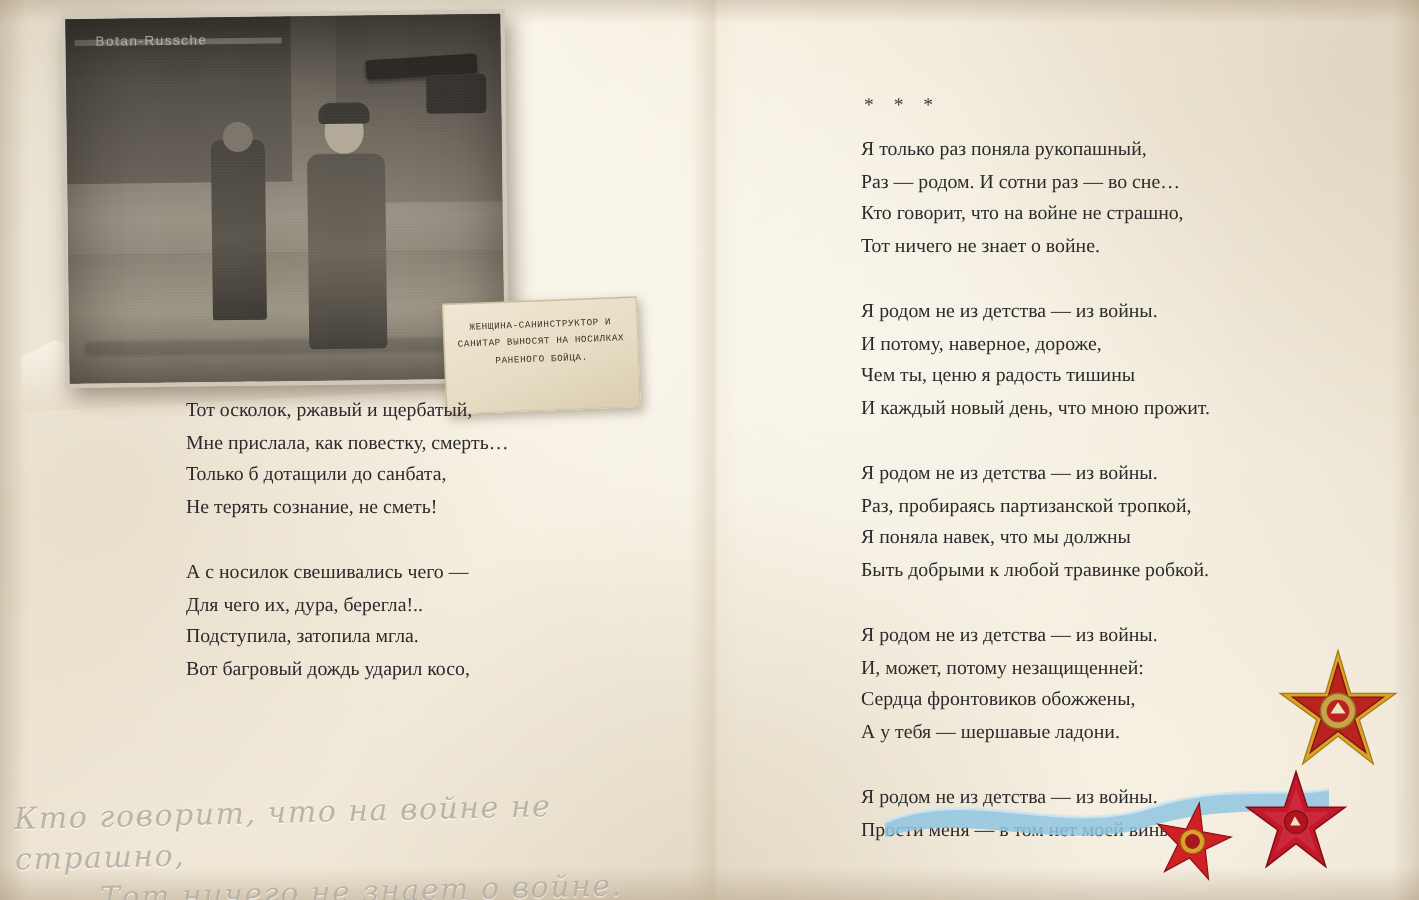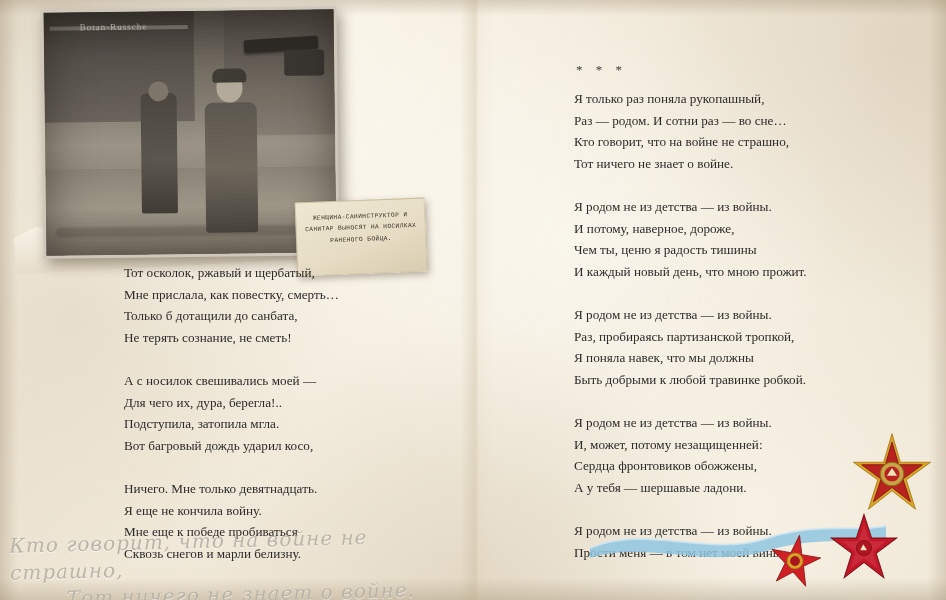--- a/index.html
+++ b/index.html
@@ -52,21 +52,21 @@
   .photo{
     position:relative;width:100%;height:100%;overflow:hidden;
     background:
       linear-gradient(180deg,#4e4a44 0%,#6b655c 18%,#837c70 38%,#9a9386 55%,#8d8578 72%,#6d675e 100%);
     filter:contrast(1.02);
   }
   
   .ph-bldg{position:absolute;left:0;top:0;width:150px;height:110px;
     background:linear-gradient(180deg,#3c3833 0%,#55504a 40%,#6a645c 100%);}
   .ph-bldg:after{content:"";position:absolute;left:6px;top:14px;width:138px;height:4px;background:rgba(220,215,205,0.35);}
-  .ph-sign{position:absolute;left:36px;top:10px;color:#ded9cf;font-family:Liberation Serif, serif;
+  .ph-sign{position:absolute;left:20px;top:10px;color:#ded9cf;font-family:Liberation Sans, sans-serif;
     font-size:9px;letter-spacing:1px;opacity:.85;}
   .ph-wall-r{position:absolute;right:0;top:0;width:110px;height:125px;
     background:linear-gradient(180deg,#4a453f 0%,#6e685f 60%,#837c71 100%);}
   .ph-gun{position:absolute;right:16px;top:28px;width:74px;height:13px;background:#2f2c28;border-radius:2px;
     transform:rotate(-3deg);box-shadow:0 2px 3px rgba(0,0,0,.4);}
   .ph-gun2{position:absolute;right:10px;top:40px;width:40px;height:26px;background:#3a3733;border-radius:3px;}
   .ph-rubble{position:absolute;left:0;bottom:0;width:100%;height:86px;
     background:linear-gradient(180deg,#8a8376 0%,#9e9788 45%,#7d766a 100%);}
   .ph-rubble:before{content:"";position:absolute;left:10px;bottom:18px;width:270px;height:10px;
     background:rgba(60,56,50,0.25);border-radius:4px;filter:blur(1px);}
@@ -182,30 +182,24 @@
   </div>
 
   <div class="col col-left">
       <div class="stanza">
         <div class="line">Тот осколок, ржавый и щербатый,</div>
         <div class="line">Мне прислала, как повестку, смерть…</div>
         <div class="line">Только б дотащили до санбата,</div>
         <div class="line">Не терять сознание, не сметь!</div>
       </div>
       <div class="stanza">
-        <div class="line">А с носилок свешивались моей —</div>
+        <div class="line">А с носилок свешивались чего —</div>
         <div class="line">Для чего их, дура, берегла!..</div>
         <div class="line">Подступила, затопила мгла.</div>
         <div class="line">Вот багровый дождь ударил косо,</div>
-      </div>
-      <div class="stanza">
-        <div class="line">Ничего. Мне только девятнадцать.</div>
-        <div class="line">Я еще не кончила войну.</div>
-        <div class="line">Мне еще к победе пробиваться</div>
-        <div class="line">Сквозь снегов и марли белизну.</div>
       </div>
     </div>
 
   <div class="col col-right">
       <div class="dots">* * *</div>
       <div class="stanza">
         <div class="line">Я только раз поняла рукопашный,</div>
         <div class="line">Раз — родом. И сотни раз — во сне…</div>
         <div class="line">Кто говорит, что на войне не страшно,</div>
         <div class="line">Тот ничего не знает о войне.</div>

